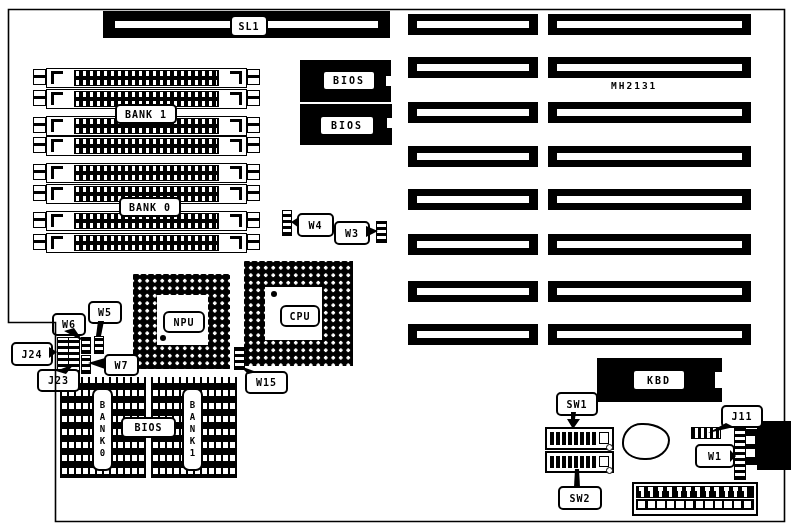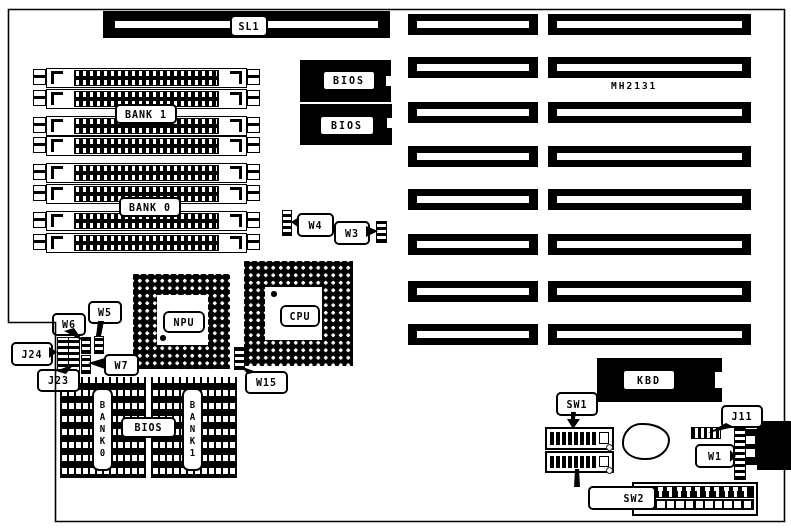--- a/index.html
+++ b/index.html
@@ -200,35 +200,35 @@
   <div class="lbl" style="left:37px;top:369px;width:39px;height:19px;">J23</div>
 
   <div class="cache" style="left:60px;top:377px;"></div>
   <div class="cache" style="left:151px;top:377px;"></div>
   <div class="vlbl" style="left:92px;top:388px;width:17px;height:79px;">BANK0</div>
   <div class="vlbl" style="left:182px;top:388px;width:17px;height:79px;">BANK1</div>
   <div class="lbl" style="left:121px;top:417px;width:51px;height:17px;">BIOS</div>
 
   <div class="ic" style="left:597px;top:358px;width:125px;height:44px;">
     <span class="notch" style="right:0;top:14px;width:7px;height:16px;"></span>
-    <span class="ic-lbl" style="left:27px;top:13px;width:44px;height:16px;">KBD</span>
+    <span class="ic-lbl" style="left:37px;top:13px;width:44px;height:16px;">KBD</span>
   </div>
 
   <div class="lbl" style="left:556px;top:392px;width:38px;height:20px;">SW1</div>
   <div class="dip" style="left:545px;top:427px;width:65px;height:19px;">
     <i class="cells"></i>
       <i class="last"></i>
       <i class="curl"></i>
   </div>
   <div class="dip" style="left:545px;top:451px;width:65px;height:18px;">
     <i class="cells"></i>
       <i class="last"></i>
       <i class="curl"></i>
   </div>
-  <div class="lbl" style="left:588px;top:486px;width:40px;height:20px;padding-left:24px;">SW2</div>
+  <div class="lbl" style="left:558px;top:486px;width:40px;height:20px;">SW2</div>
 
   <div class="blob" style="left:622px;top:423px;width:44px;height:33px;"></div>
 
   <div class="jh" style="left:691px;top:427px;width:28px;height:10px;"></div>
   <div class="lbl" style="left:721px;top:405px;width:38px;height:19px;">J11</div>
   <div class="jv" style="left:734px;top:427px;width:10px;height:51px;"></div>
   <div class="lbl" style="left:695px;top:444px;width:36px;height:20px;">W1</div>
 
   <div class="black" style="left:757px;top:421px;width:34px;height:49px;"></div>
   <div class="black" style="left:745px;top:429px;width:13px;height:36px;">

